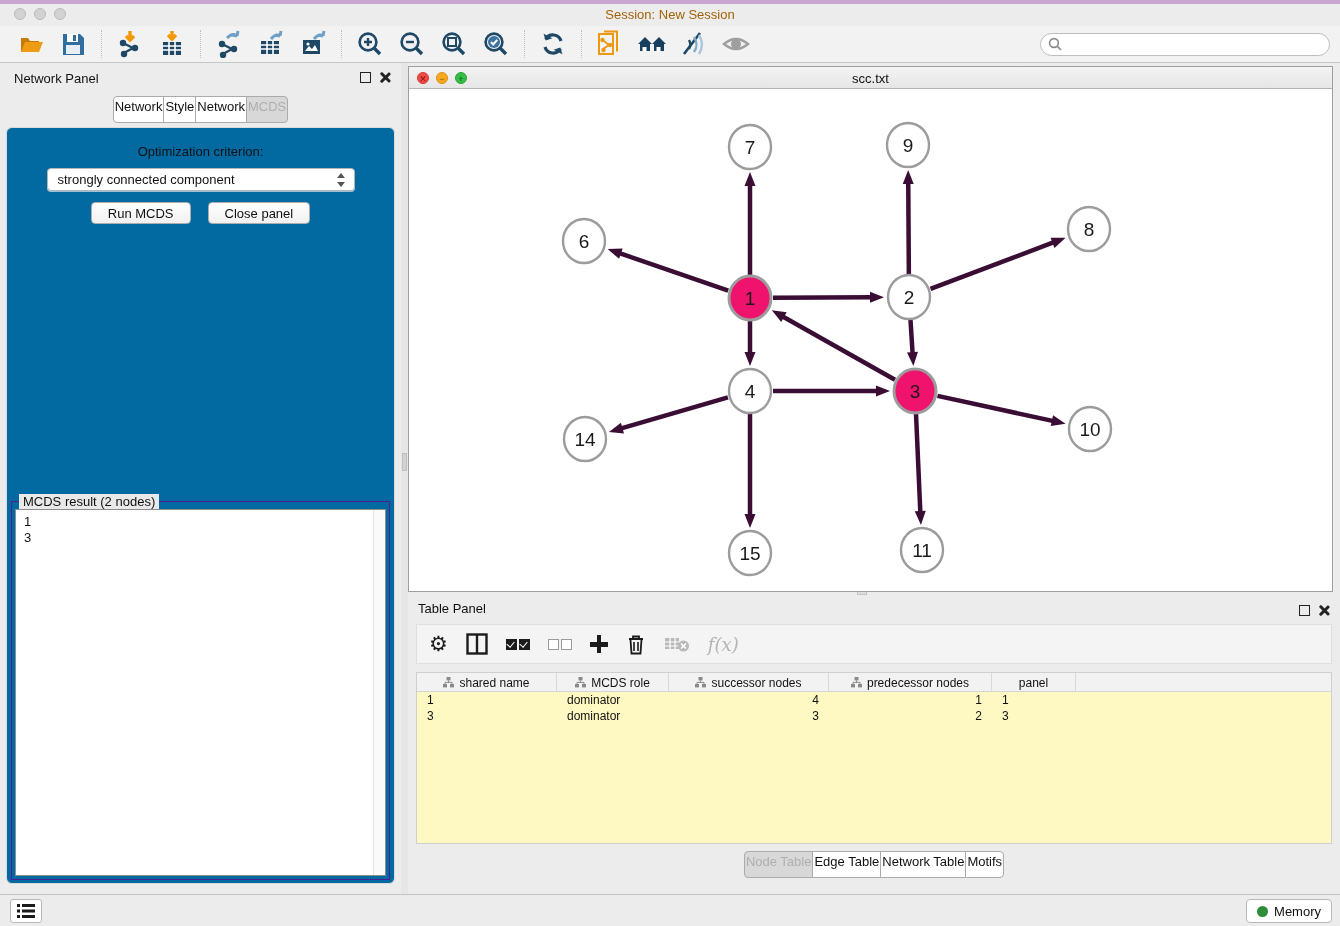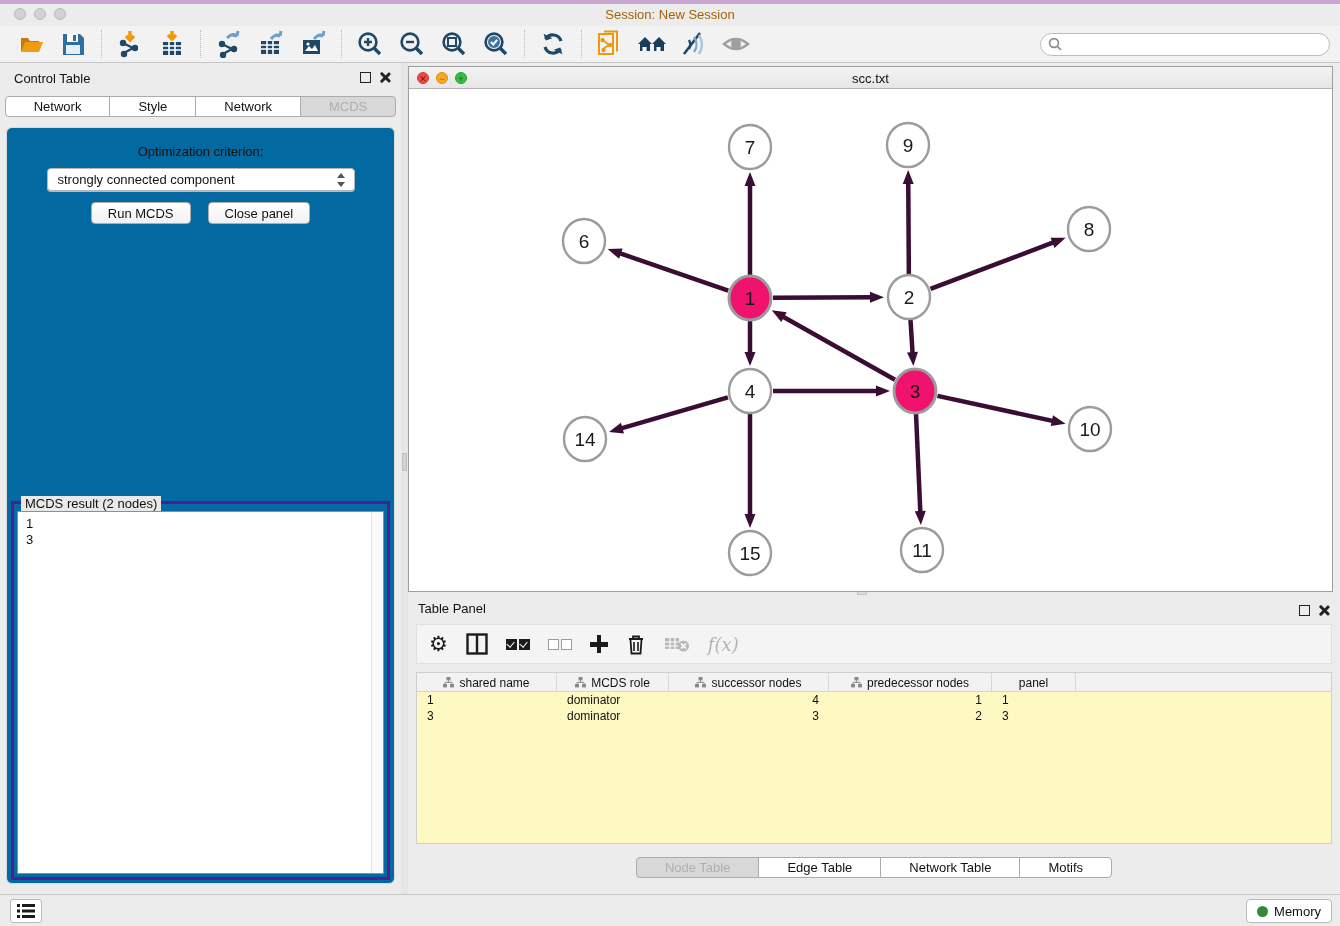--- a/index.html
+++ b/index.html
@@ -31,42 +31,42 @@
   .control-panel { position:absolute; left:0; top:63px; width:401px; height:831px; background:#ECECEC; }
   .cp-header { position:relative; height:31px; }
   .cp-header .panel-title { position:absolute; left:14px; top:8px; font-size:13px; color:#111; }
   .panel-btns { position:absolute; right:10px; top:8px; display:flex; gap:8px; align-items:center; }
   .float-box { width:11px; height:11px; border:1.6px solid #222; background:transparent; display:inline-block; }
   .close-x { width:12px; height:12px; position:relative; display:inline-block; }
   .close-x:before, .close-x:after { content:""; position:absolute; left:5px; top:0; width:2.6px; height:13px; background:#222; border-radius:1px; }
   .close-x:before { transform:rotate(45deg); } .close-x:after { transform:rotate(-45deg); }
 
   .cp-tabs { position:absolute; left:0; top:33px; width:100%; display:flex; justify-content:center; }
-  .tab { height:21px; padding:0 28px; font-size:13px; line-height:20px; background:#FFF; color:#111;
+  .tab { height:27px; padding:0 1px; font-size:13px; line-height:20px; background:#FFF; color:#111;
          border:1px solid #ABABAB; margin-left:-1px; }
   .tab:first-child { border-radius:4px 0 0 4px; margin-left:0; }
   .tab:last-child { border-radius:0 4px 4px 0; }
   .tab.active { background:#D8D8D8; color:#AFAFAF; }
 
   .cp-body { position:absolute; left:6px; right:6px; top:64px; bottom:10px; background:#0369a1;
              border:1px solid #DADADA; border-radius:6px; }
   .opt-label { margin-top:16px; text-align:center; font-size:13px; color:#111; }
   .select-box { position:relative; margin:9px auto 0 auto; width:308px; height:23px; background:#FFF;
                 border:1px solid #B5B5B5; border-radius:4px; font-size:13px; color:#111;
                 display:flex; align-items:center; padding-left:10px; box-shadow:0 1px 0 rgba(255,255,255,.6); }
   .select-chevrons { position:absolute; right:8px; top:3px; width:9px; height:16px; }
   .select-chevrons:before { content:""; position:absolute; top:1px; left:0; border-left:4.5px solid transparent;
        border-right:4.5px solid transparent; border-bottom:5px solid #555; }
   .select-chevrons:after { content:""; position:absolute; bottom:1px; left:0; border-left:4.5px solid transparent;
        border-right:4.5px solid transparent; border-top:5px solid #555; }
   .btn-row { margin-top:11px; display:flex; justify-content:center; gap:17px; }
   .mac-btn { height:22px; padding:0 16px; background:linear-gradient(#FFFFFF,#F1F1F1); border:1px solid #ADADAD;
              border-radius:4px; font-size:13px; color:#111; font-family:"Liberation Sans", sans-serif; }
 
-  .result-group { position:absolute; left:4px; right:4px; top:373px; bottom:3px; border:3px solid #4c1d95; }
+  .result-group { position:absolute; left:4px; right:4px; top:373px; bottom:3px; border:1px solid #4c1d95; }
   .result-legend { position:absolute; left:7px; top:-8px; background:#E9E9E9; padding:0 4px; font-size:13px; color:#111; }
   .result-inner { position:absolute; left:3px; right:3px; top:7px; bottom:3px; background:#FFF; border:1px solid #8E8E8E; }
   .result-scroll { position:absolute; right:0; top:0; bottom:0; width:12px; background:#FAFAFA; border-left:1px solid #E2E2E2; }
   .result-lines { padding:4px 0 0 8px; }
   .result-lines div { font-size:13px; line-height:16px; color:#111; }
 
   
   .network-window { position:absolute; left:408px; top:66px; width:925px; height:526px;
                     border:1px solid #9E9E9E; background:#FFF; }
   .nw-titlebar { position:relative; height:22px; background:linear-gradient(#F3F3F3,#E6E6E6); border-bottom:1px solid #B3B3B3; }
@@ -280,21 +280,21 @@
     </div>
   </div>
 
   <div class="v-splitter">
       <div class="grip"></div>
     </div>
   <div class="h-splitter-grip"></div>
 
   <div class="control-panel">
     <div class="cp-header">
-      <span class="panel-title">Control Table</span>
+      <span class="panel-title">Network Panel</span>
       <span class="panel-btns">
         <span class="float-box"></span>
         <span class="close-x"></span>
       </span>
     </div>
     <div class="cp-tabs" id="cp-tabs">
         <div class="tab">Network</div>
         <div class="tab">Style</div>
         <div class="tab">Network</div>
         <div class="tab active">MCDS</div>

